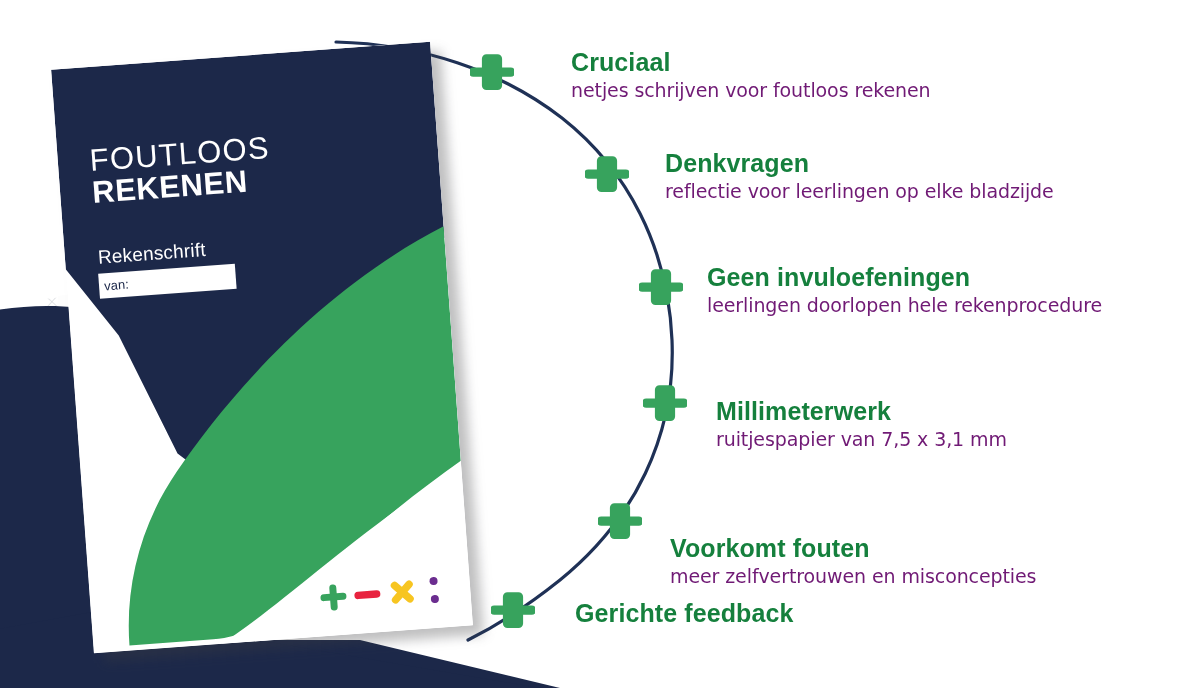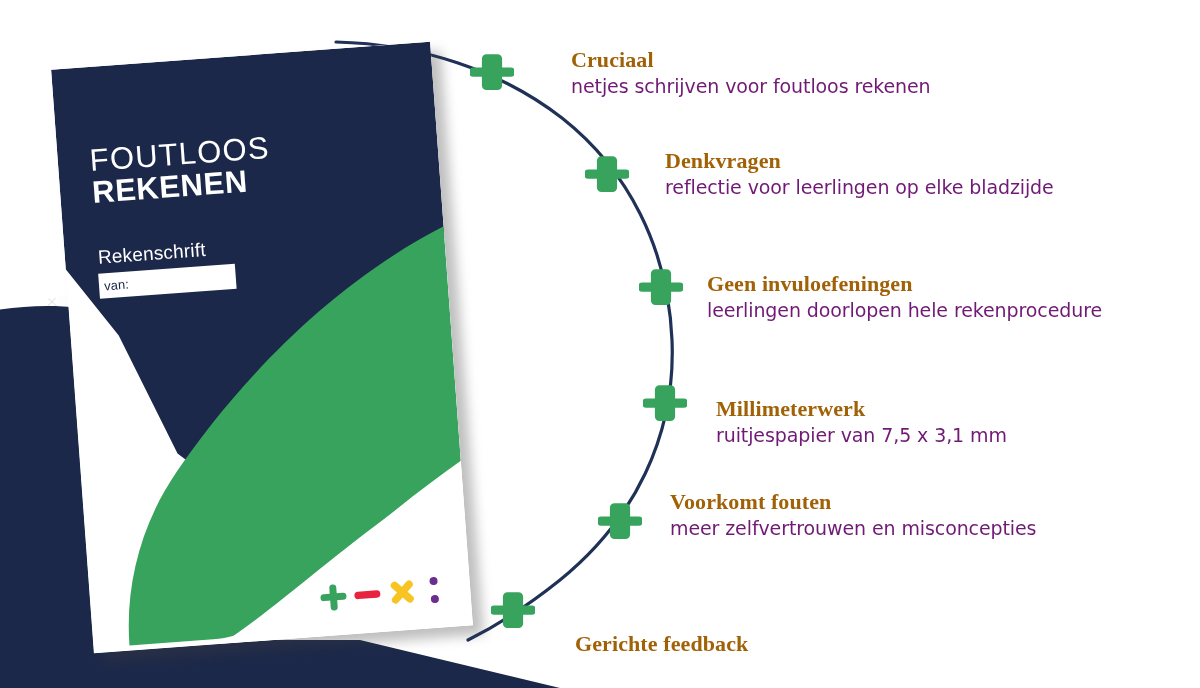--- a/index.html
+++ b/index.html
@@ -75,24 +75,24 @@
     margin-left:-22px; margin-top:-22px;
   }
   .plus svg { width:44px; height:44px; display:block; }
 
   
   .feature {
     position:absolute;
     white-space:nowrap;
   }
   .feature .f-title {
-    font-family:Liberation Serif, serif;
+    font-family:Liberation Sans, sans-serif;
     font-weight:700;
-    font-size:22px;
-    color:#a16207;
+    font-size:25px;
+    color:#15803d;
     line-height:1.28;
     letter-spacing:0.1px;
   }
   .feature .f-desc {
     font-family:"DejaVu Sans", sans-serif;
     font-weight:400;
     font-size:19px;
     color:#701a75;
     line-height:1.3;
     letter-spacing:-0.1px;
@@ -223,30 +223,30 @@
     </div>
   <div id="features">
       <div class="feature" style="left: 571px; top: 46px;">
         <div class="f-title">Cruciaal</div>
         <div class="f-desc">netjes schrijven voor foutloos rekenen</div>
       </div>
       <div class="feature" style="left: 665px; top: 147px;">
         <div class="f-title">Denkvragen</div>
         <div class="f-desc">reflectie voor leerlingen op elke bladzijde</div>
       </div>
-      <div class="feature" style="left: 707px; top: 261px; margin-top: 9px;">
+      <div class="feature" style="left: 707px; top: 261px;">
         <div class="f-title">Geen invuloefeningen</div>
         <div class="f-desc">leerlingen doorlopen hele rekenprocedure</div>
       </div>
       <div class="feature" style="left: 716px; top: 395px;">
         <div class="f-title">Millimeterwerk</div>
         <div class="f-desc">ruitjespapier van 7,5 x 3,1 mm</div>
       </div>
-      <div class="feature" style="left: 670px; top: 488px;">
+      <div class="feature" style="left: 670px; top: 532px;">
         <div class="f-title">Voorkomt fouten</div>
         <div class="f-desc">meer zelfvertrouwen en misconcepties</div>
       </div>
-      <div class="feature" style="left: 575px; top: 630px;">
+      <div class="feature" style="left: 575px; top: 597px;">
         <div class="f-title">Gerichte feedback</div>
       </div>
     </div>
 
 </div>
 
 </body></html>

